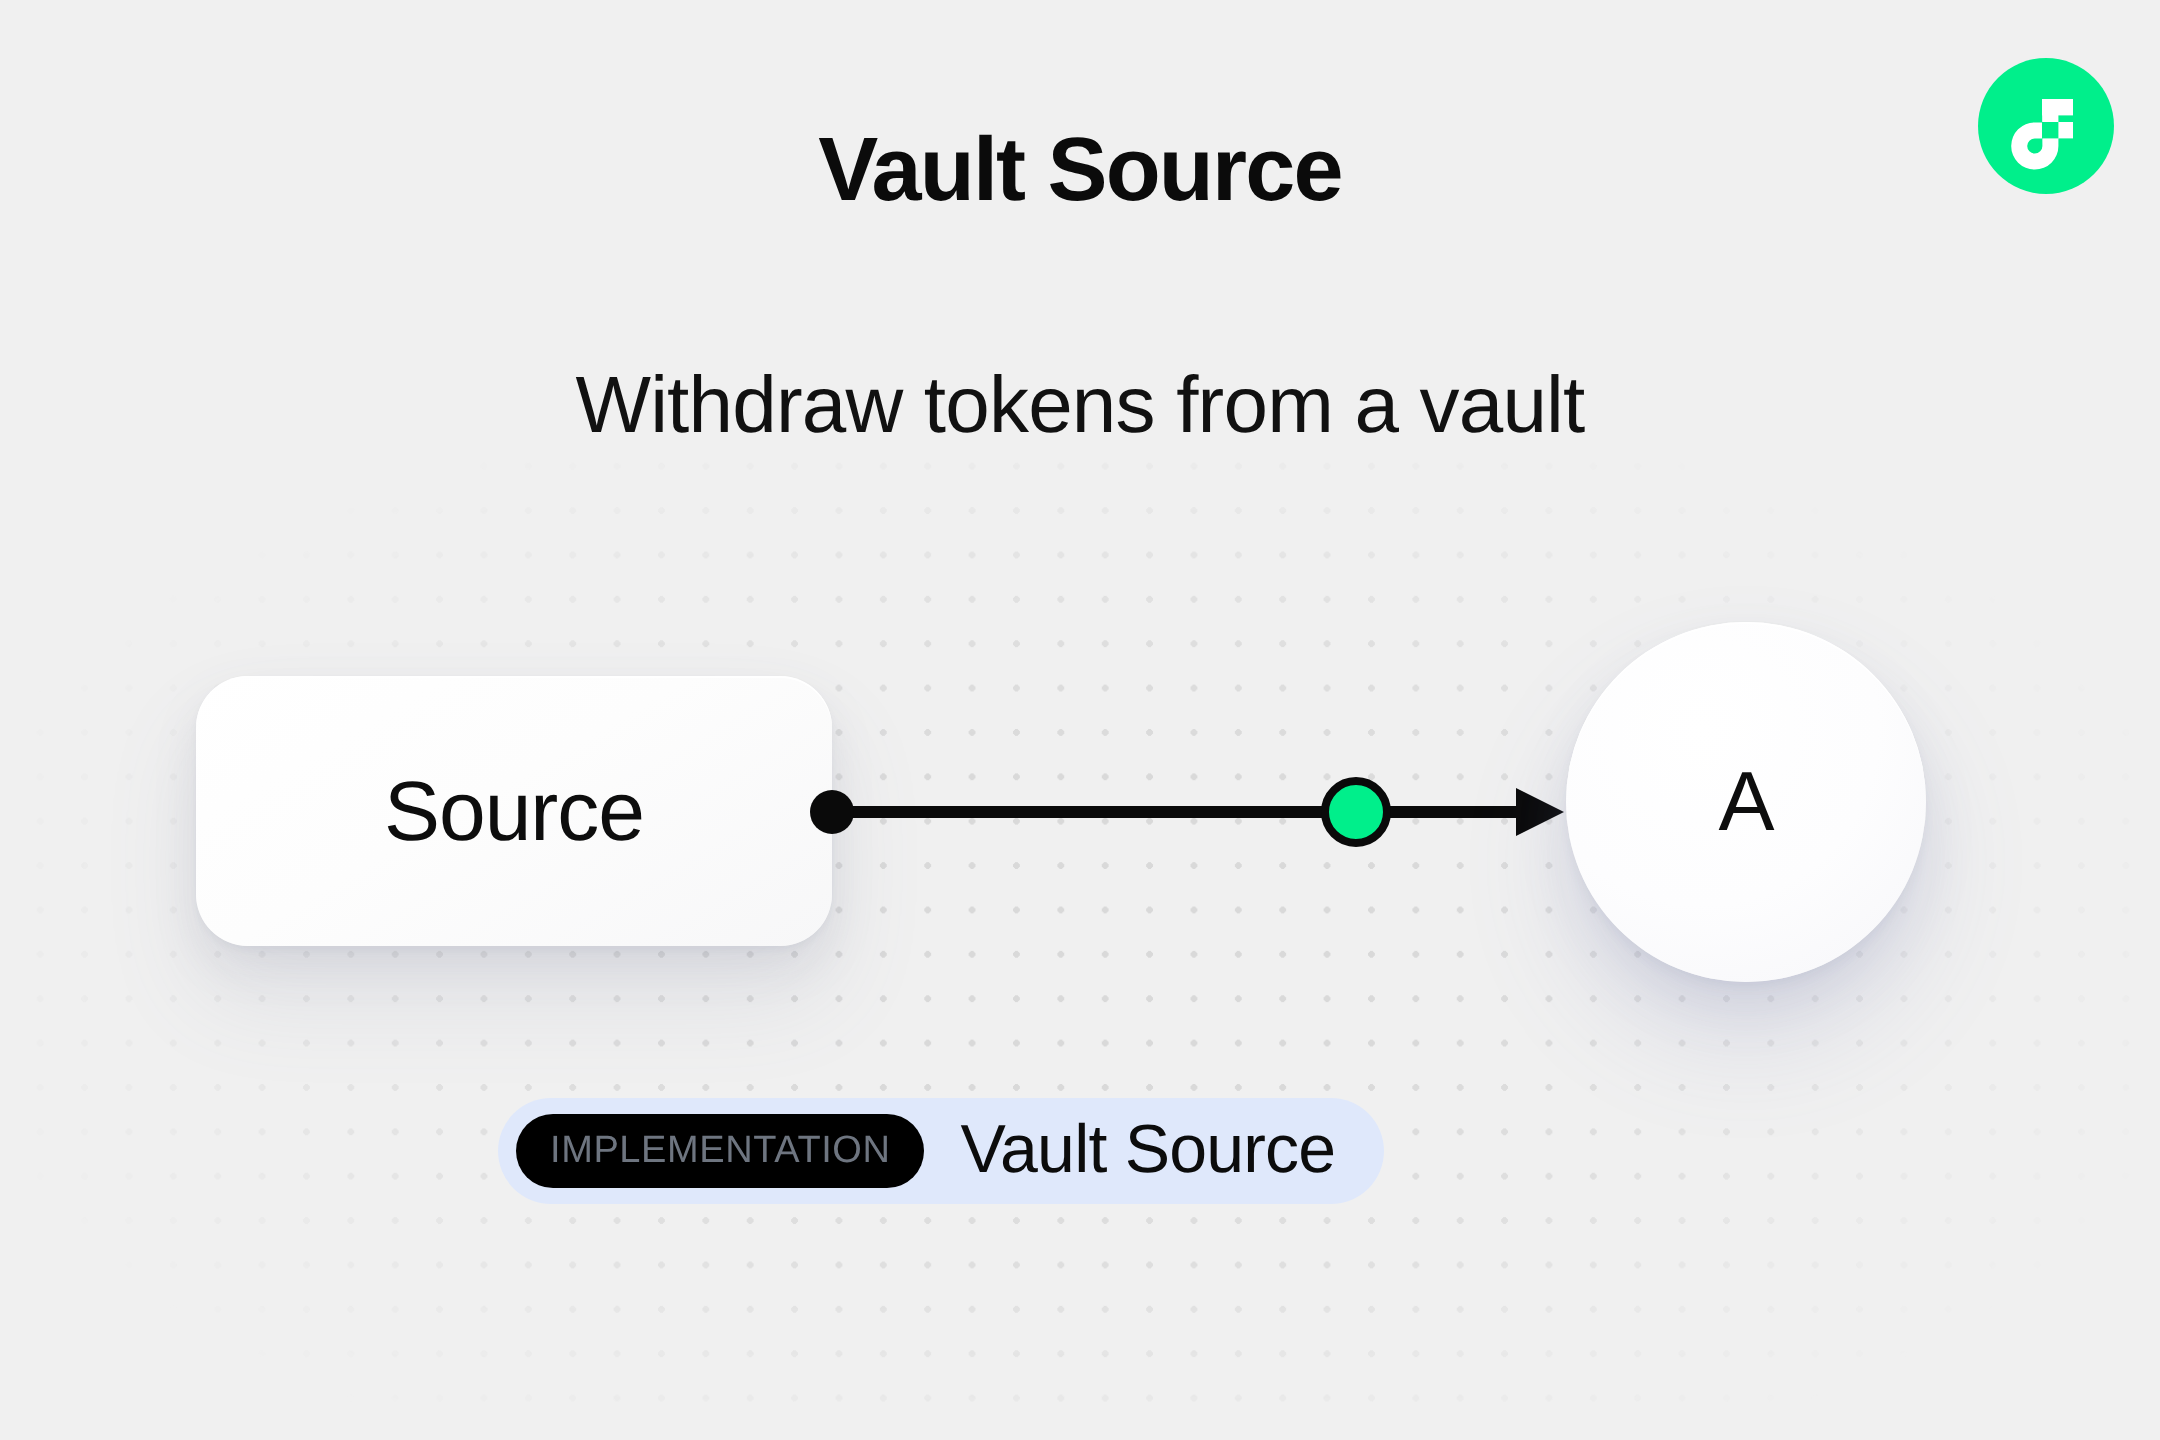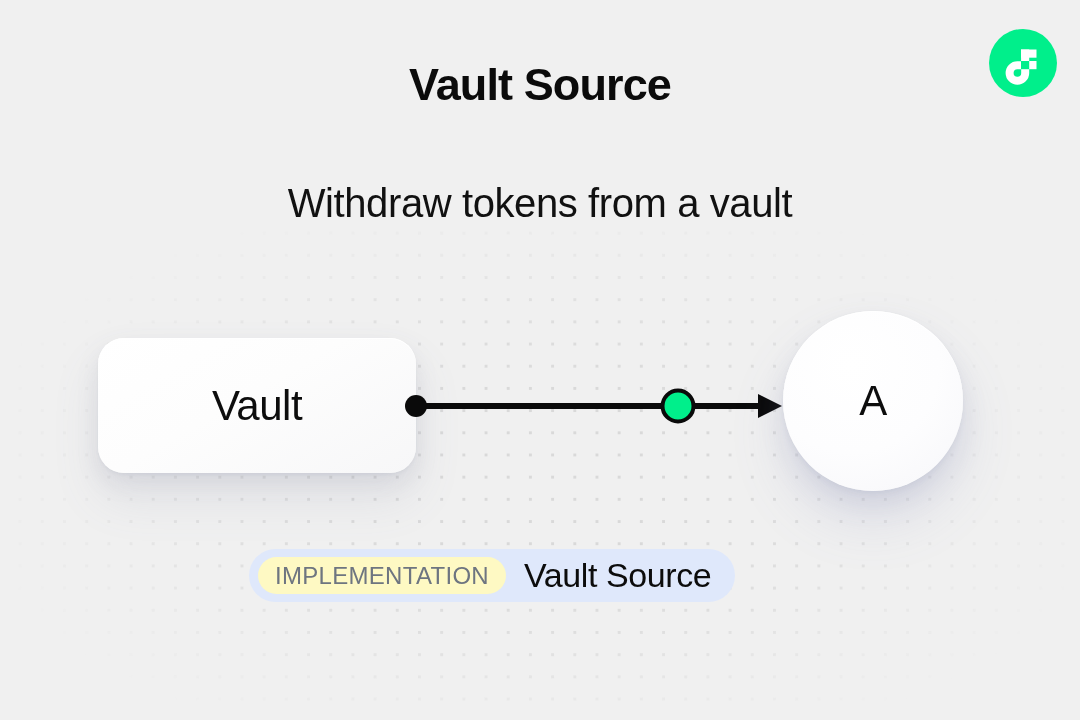--- a/index.html
+++ b/index.html
@@ -114,24 +114,24 @@
     height:53px;
     padding:0 24px 0 9px;
     background:#dfe8fb;
     border-radius:27px;
     display:flex; align-items:center;
     gap:18px;
   }
   #impl-badge-tag {
     height:37px;
     padding:0 17px;
-    background:#fef9c3;
+    background:#000000;
     border-radius:19px;
     display:flex; align-items:center;
-    font-size:24px;
+    font-size:19px;
     font-weight:500;
     letter-spacing:0.3px;
     color:#6e7580;
   }
   #impl-badge-name {
     font-size:34px;
     font-weight:300;
     letter-spacing:-0.4px;
     color:#0c0c0c;
   }
@@ -152,21 +152,21 @@
       <rect x="32.0" y="32.0" width="8.2" height="8.2" fill="#00EF8B"></rect>
     </svg>
   </div>
 
   <div id="page-title">Vault Source</div>
   <div id="page-subtitle">Withdraw tokens from a vault</div>
 
   <div id="diagram">
 
     <div id="vault-node">
-      <span id="vault-node-label">Vault</span>
+      <span id="vault-node-label">Source</span>
     </div>
 
     <svg id="edge-svg">
       <line x1="416" y1="406" x2="760" y2="406" stroke="#0A0A0A" stroke-width="6"></line>
       <polygon points="758,394 782,406 758,418" fill="#0A0A0A"></polygon>
       <circle cx="416" cy="406" r="11" fill="#0A0A0A"></circle>
       <circle cx="678" cy="406" r="15.5" fill="#00EF8B" stroke="#0A0A0A" stroke-width="4"></circle>
     </svg>
 
     <div id="a-node">

